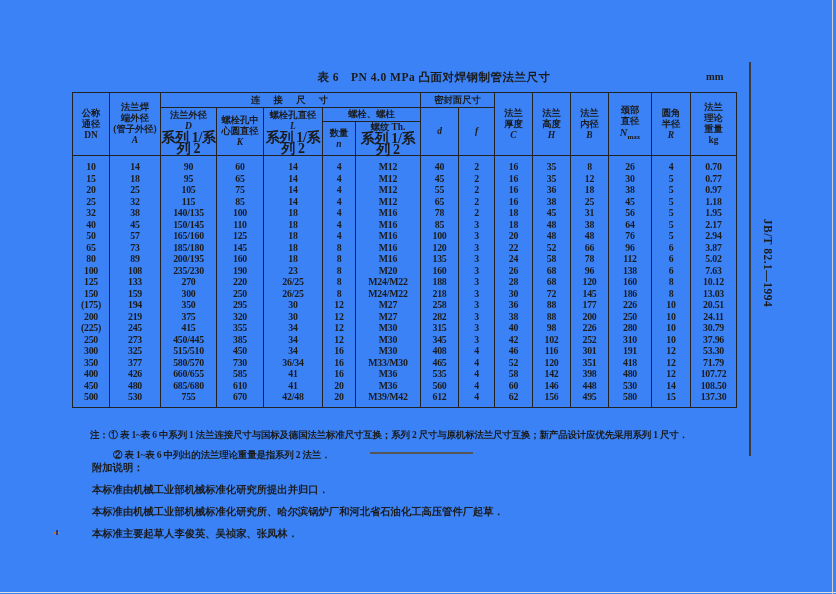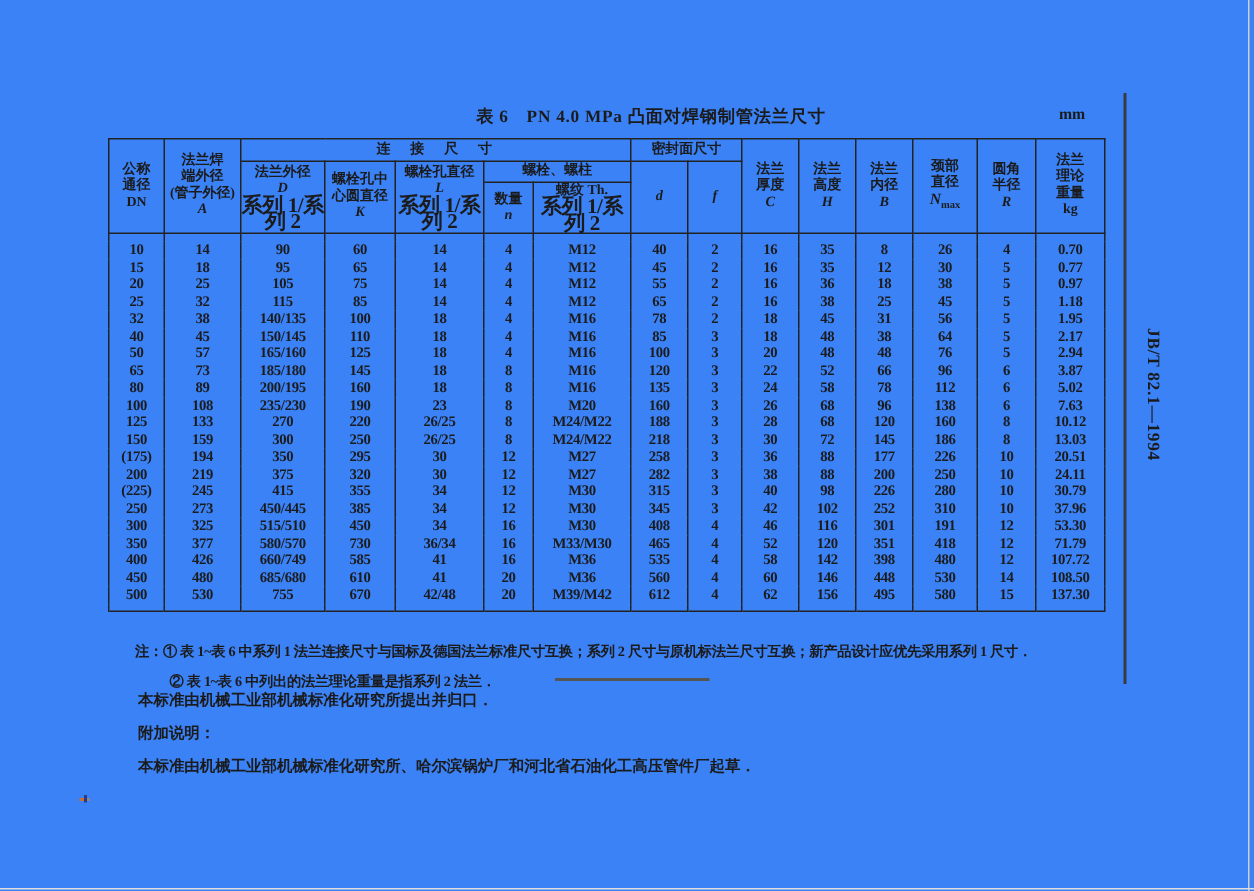--- a/index.html
+++ b/index.html
@@ -496,21 +496,21 @@
           <td>52</td>
           <td>120</td>
           <td>351</td>
           <td>418</td>
           <td>12</td>
           <td>71.79</td>
         </tr>
         <tr>
           <td>400</td>
           <td>426</td>
-          <td>660/749</td>
+          <td>660/655</td>
           <td>585</td>
           <td>41</td>
           <td>16</td>
           <td>M36</td>
           <td>535</td>
           <td>4</td>
           <td>58</td>
           <td>142</td>
           <td>398</td>
           <td>480</td>
@@ -572,23 +572,24 @@
   </table>
 
   <div class="notes">
     <div class="note-line">注：①  表 1~表 6 中系列 1 法兰连接尺寸与国标及德国法兰标准尺寸互换；系列 2 尺寸与原机标法兰尺寸互换；新产品设计应优先采用系列 1 尺寸．</div>
     <div class="note-line note-line2">②  表 1~表 6 中列出的法兰理论重量是指系列 2 法兰．</div>
   </div>
 
   <div class="end-separator"></div>
 
   <div class="appendix">
+    <div>附加说明：</div>
     <div>本标准由机械工业部机械标准化研究所提出并归口．</div>
-    <div>附加说明：</div>
     <div>本标准由机械工业部机械标准化研究所、哈尔滨锅炉厂和河北省石油化工高压管件厂起草．</div>
+    <div>本标准主要起草人李俊英、吴祯家、张凤林．</div>
   </div>
 
   <div class="std-side-line"></div>
   <div class="std-side-label">JB/T 82.1—1994</div>
 
   <div class="scan-artifact">
     <span class="a1"></span>
     <span class="a2"></span>
     <span class="a3"></span>
   </div>

